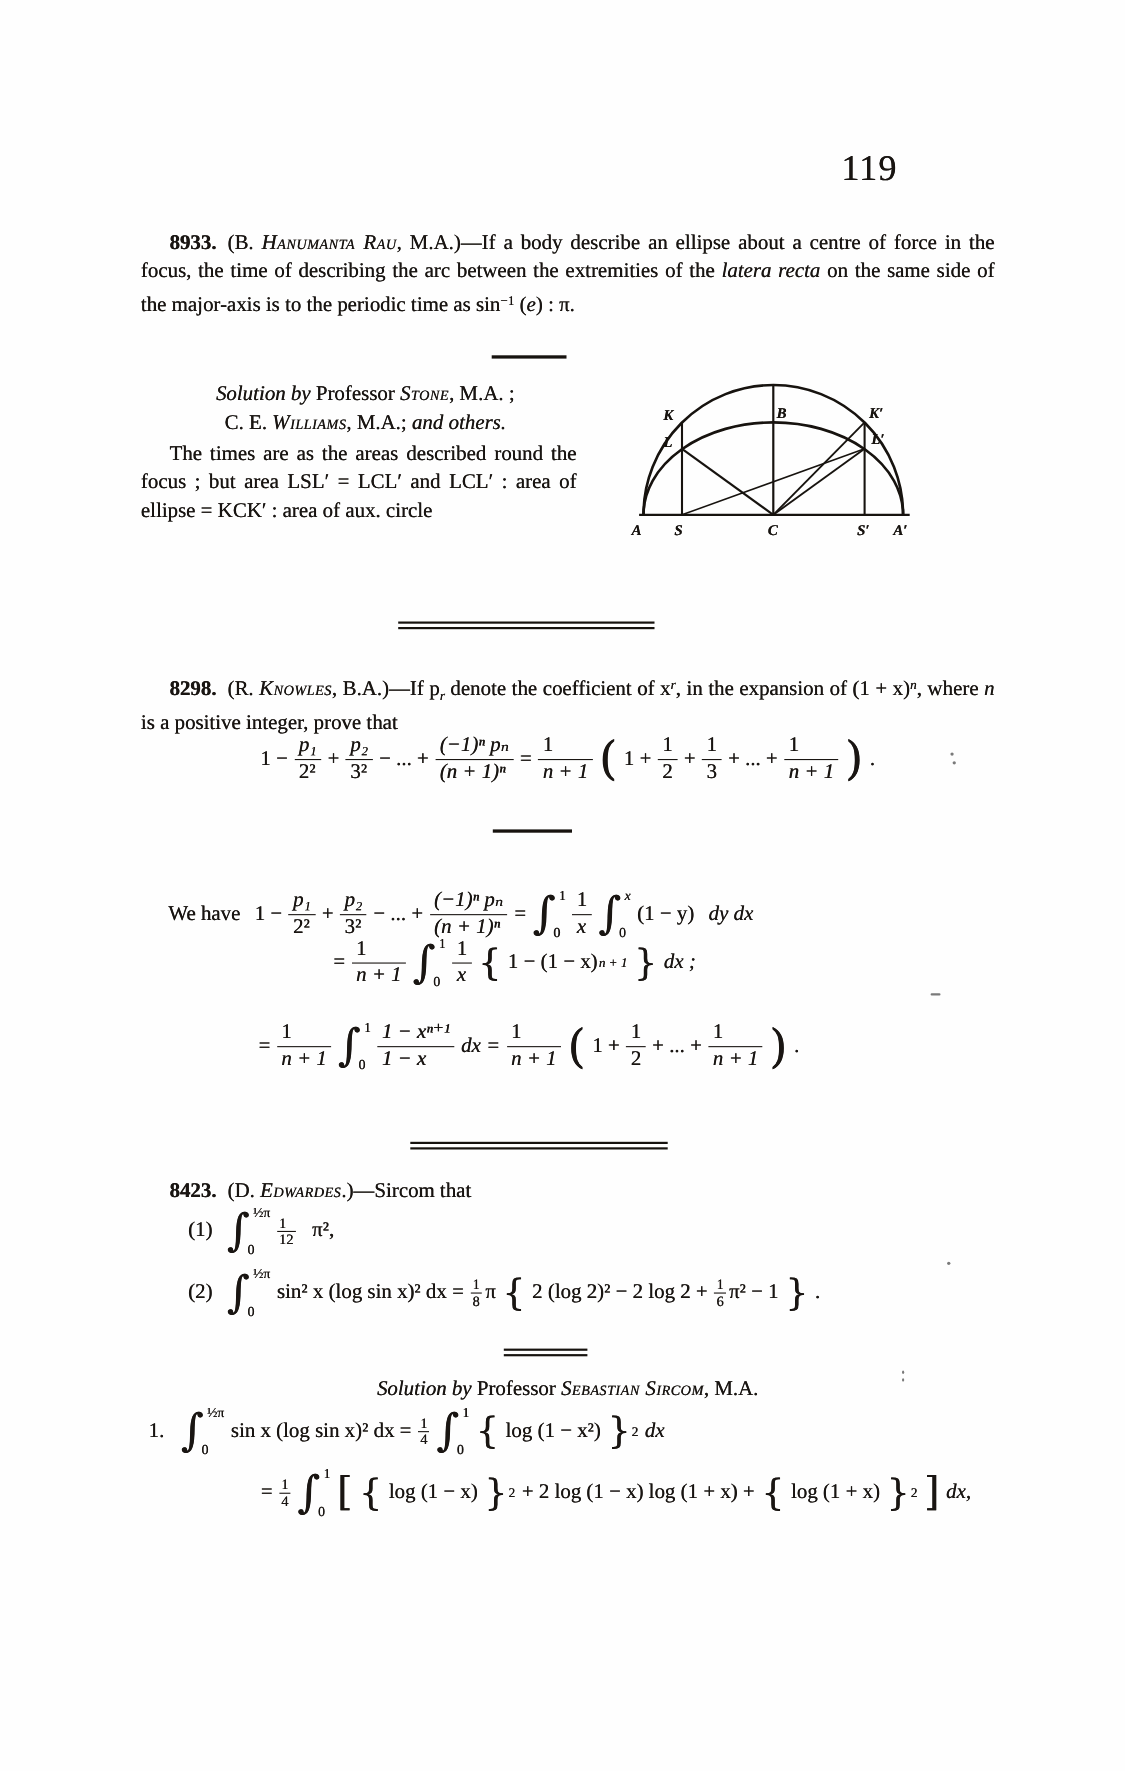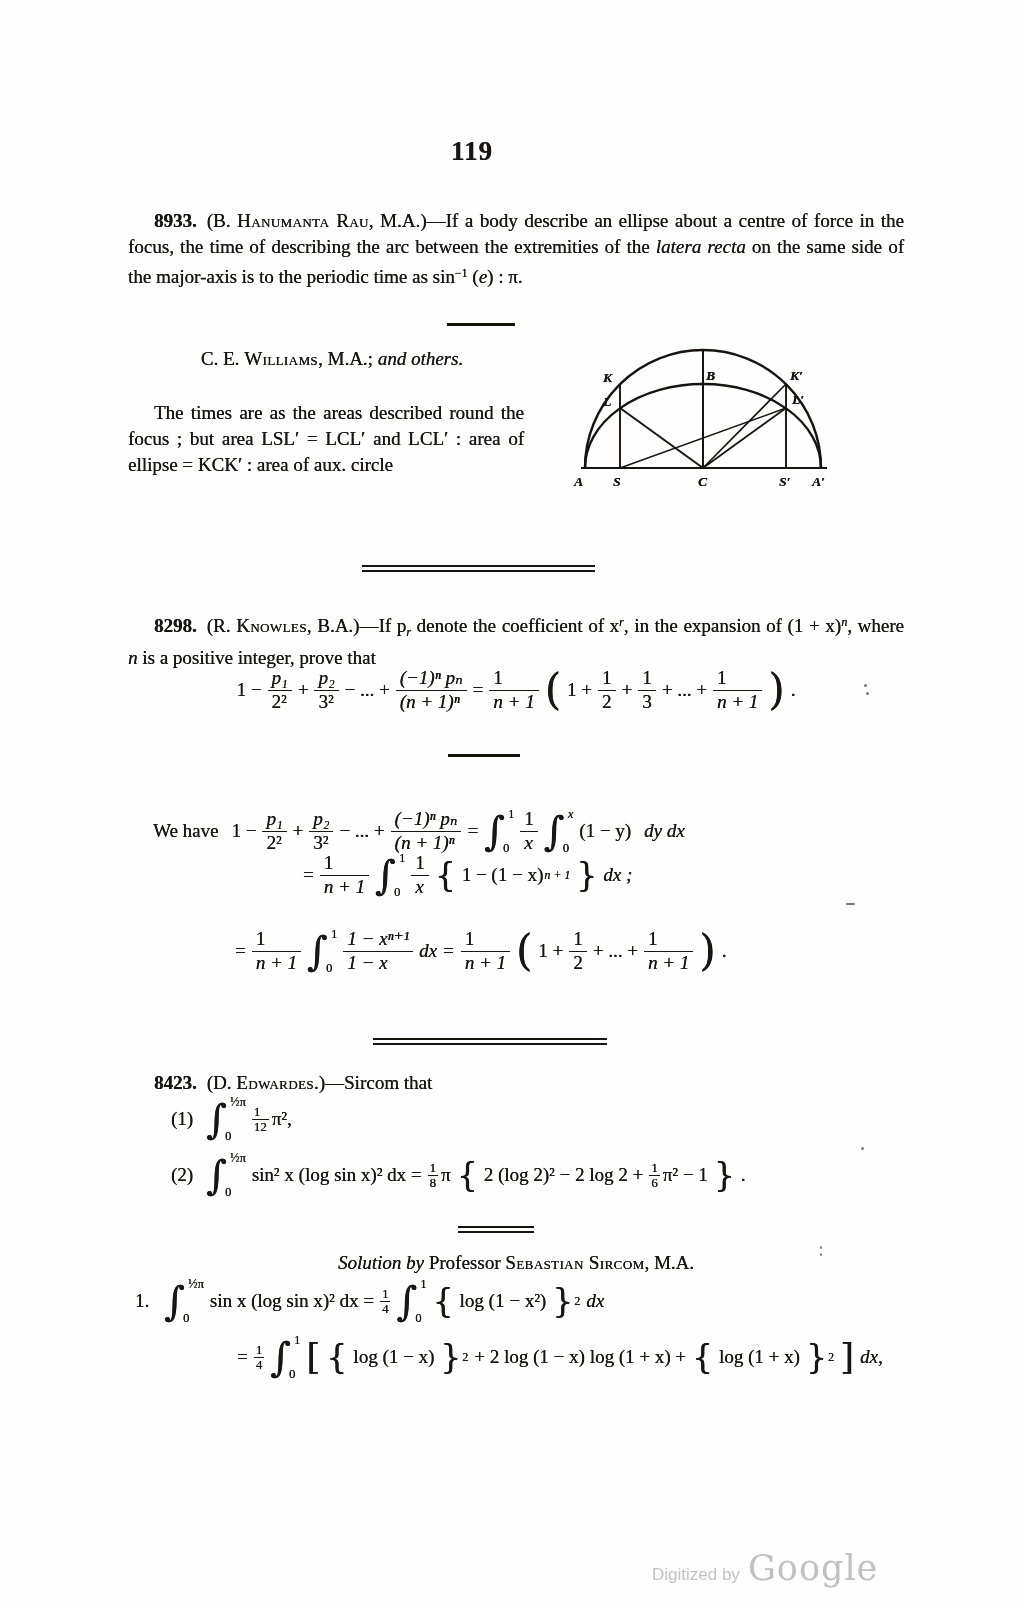--- a/index.html
+++ b/index.html
@@ -1,24 +1,24 @@
 <!DOCTYPE html>
 <html><head>
 <meta charset="utf-8">
 <style>
   html,body{margin:0;padding:0;background:#e8e8e8;}
   .page{position:relative;width:1023px;height:1610px;background:#fefefe;margin:0 auto;
         font-family:"Liberation Serif","DejaVu Serif",serif;color:#191512;overflow:hidden;
         text-shadow:0.25px 0 0 currentColor;}
   .abs{position:absolute;}
-  .pgnum{left:128px;top:136px;width:688px;text-align:center;font-size:27px;letter-spacing:1px;font-weight:bold;}
+  .pgnum{left:128px;top:136px;width:688px;text-align:right;font-size:33px;letter-spacing:1px;}
   .para{font-size:19px;line-height:26px;text-align:justify;margin:0;}
   .indent{text-indent:26px;}
   .qnum{font-weight:bold;margin-right:10px;}
-  .sc{font-variant:small-caps;letter-spacing:0.4px;}
+  .sc{font-variant:small-caps;letter-spacing:0.4px;font-style:italic;}
   .it{font-style:italic;}
   .center{text-align:center;}
   .sup{font-size:12px;vertical-align:6px;letter-spacing:0;}
   .sub{font-size:12px;vertical-align:-4px;}
   
   .rule{background:#17130f;height:2.5px;}
   .drule{height:3px;border-top:2.5px solid #17130f;border-bottom:2.5px solid #17130f;background:transparent;}
   
   .eq{display:flex;align-items:center;font-size:19px;white-space:nowrap;}
   .eq > *{margin:0 3px;}
@@ -52,20 +52,21 @@
 
   <div class="abs pgnum">119</div>
 
   <p class="abs para indent" style="left:128px;top:208px;width:776px;">
     <span class="qnum">8933.</span><span>(B. </span><span class="sc">Hanumanta Rau</span><span>, M.A.)—If a body describe an ellipse about a centre of force in the focus, the time of describing the arc between the extremities of the </span><span class="it">latera recta</span><span> on the same side of the major-axis is to the periodic time as sin</span><span class="sup">−1</span><span> (</span><span class="it">e</span><span>) : π.</span>
   </p>
 
   <div class="abs rule" style="left:447px;top:323px;width:68px;"></div>
 
   <div class="abs para center" style="left:132px;top:346px;width:400px;">
+    <div><span class="it">Solution by</span><span> Professor </span><span class="sc">Stone</span><span>, M.A. ;</span></div>
     <div><span>C. E. </span><span class="sc">Williams</span><span>, M.A.; </span><span class="it">and others.</span></div>
   </div>
 
   <p class="abs para indent" style="left:128px;top:400px;width:396px;font-family:Liberation Serif, serif;">The times are as the areas described round the focus ; but area LSL′ = LCL′ and LCL′ : area of ellipse = KCK′ : area of aux. circle</p>
 
   <svg class="abs fig" style="left:548px;top:340px;" width="312" height="152" viewBox="0 0 312 152">
     <g fill="none" stroke="#17130f">
       <line x1="33" y1="128" x2="279" y2="128" stroke-width="2"></line>
       <path d="M 37 128 A 118 118 0 0 1 273 128" stroke-width="2.4"></path>
       <path d="M 37 128 A 118 84 0 0 1 273 128" stroke-width="2.4"></path>
@@ -255,21 +256,21 @@
         <span class="isym">∫</span>
         <span class="ilims">
           <span class="iup">½π</span>
           <span class="ilo">0</span>
         </span>
       </span>
     <span class="fr sm">
         <span class="fn">1</span>
         <span class="fd">12</span>
       </span>
-    <span style="margin-left:0;">π²,</span>
+    <span style="margin-left:12px;">π²,</span>
   </div>
 
   <div class="abs eq" style="left:168px;top:1152px;">
     <span style="margin-right:10px;">(2)</span>
     <span class="int">
         <span class="isym">∫</span>
         <span class="ilims">
           <span class="iup">½π</span>
           <span class="ilo">0</span>
         </span>
@@ -352,18 +353,14 @@
     <span class="it">dx,</span>
   </div>
 
   <div class="dot" style="left:864px;top:684px;width:3px;height:3px;"></div>
   <div class="dot" style="left:866px;top:692px;width:3px;height:3px;"></div>
   <div class="dot" style="left:846px;top:903px;width:9px;height:2px;border-radius:1px;"></div>
   <div class="dot" style="left:861px;top:1147px;width:3px;height:3px;"></div>
   <div class="dot" style="left:820px;top:1246px;width:2px;height:3px;"></div>
   <div class="dot" style="left:820px;top:1253px;width:2px;height:3px;"></div>
 
-  <div class="abs gw" style="left:652px;top:1548px;">
-    <span>Digitized by</span>
-    <span class="gword">Google</span>
-  </div>
 
 </div>
 
 </body></html>

